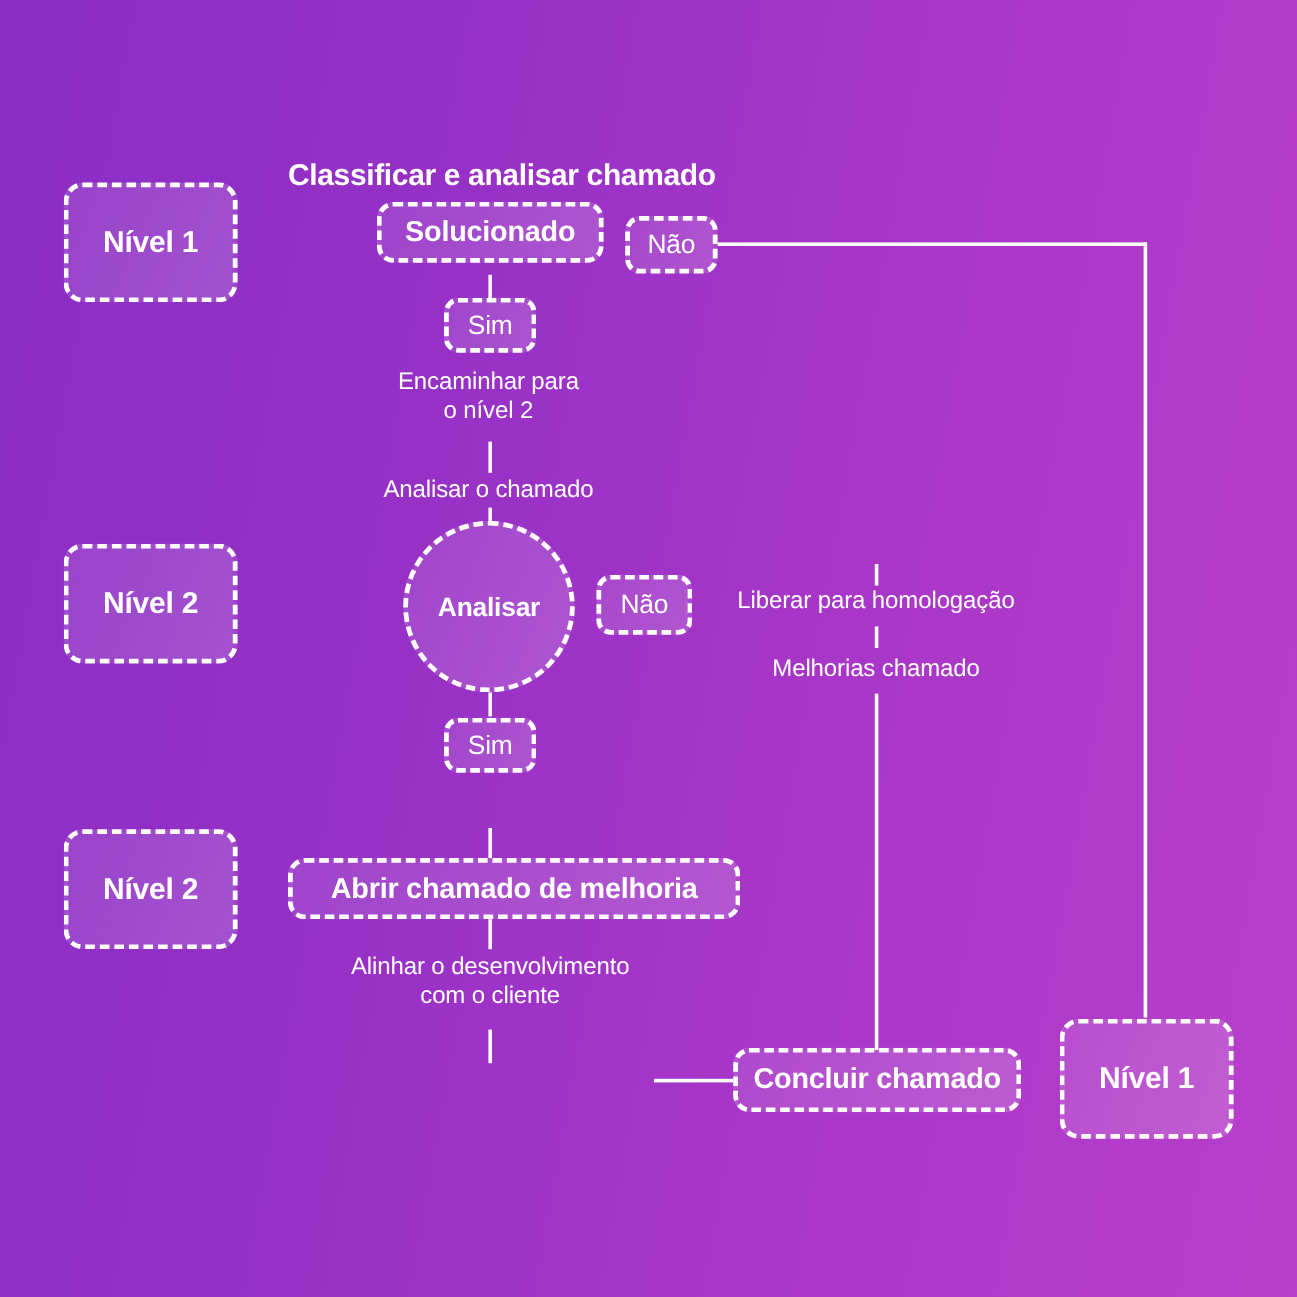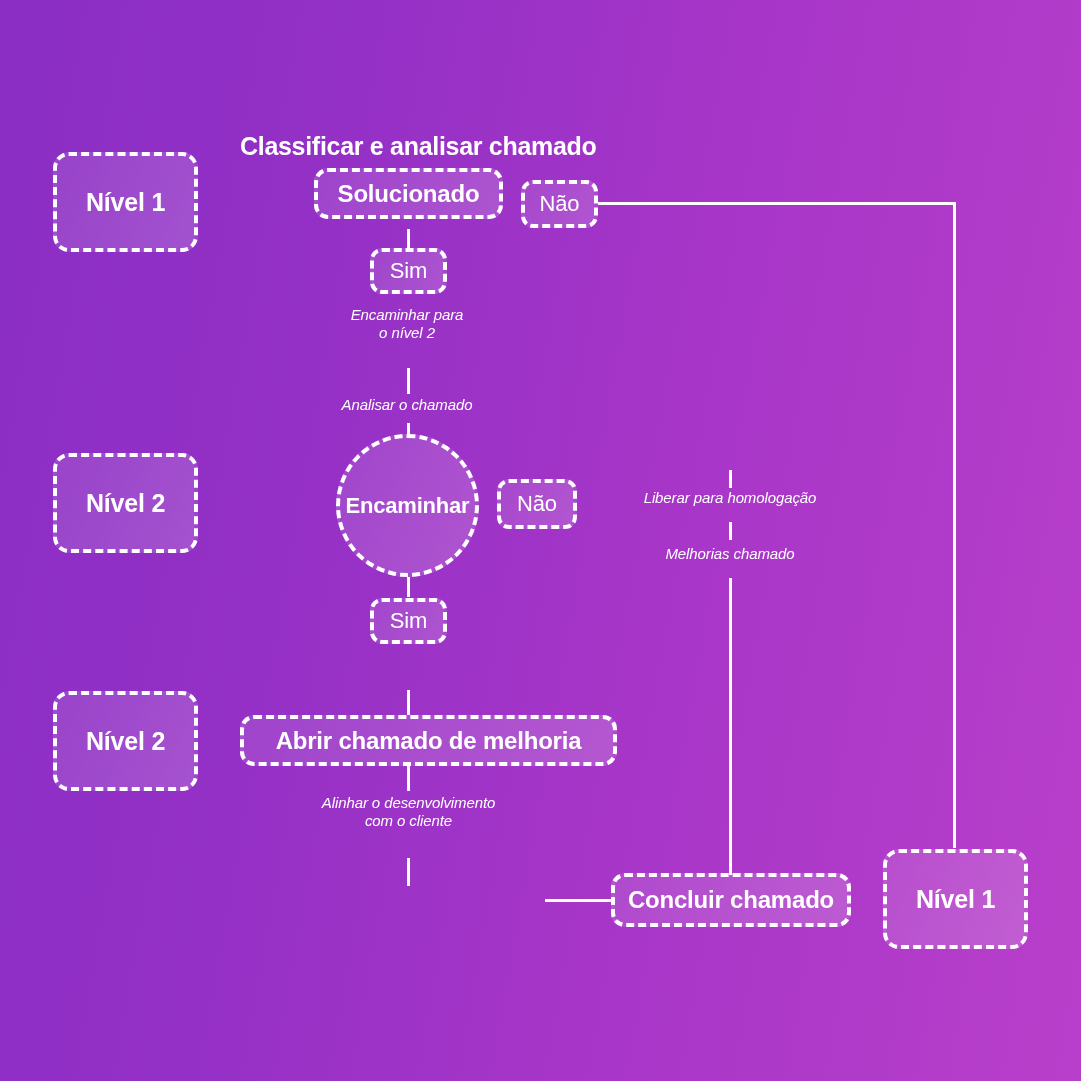--- a/index.html
+++ b/index.html
@@ -51,27 +51,26 @@
     border-radius: 50%;
     font-weight: bold;
     font-size: 22px;
   }
 
   
   .label {
     position: absolute;
     box-sizing: border-box;
     text-align: center;
-    font-size: 15px;
+    font-size: 20px;
     font-weight: normal;
     line-height: 1.2;
     color: #ffffff;
     letter-spacing: -0.1px;
     white-space: pre-line;
-    font-style: italic;
   }
   .title {
     position: absolute;
     font-size: 25px;
     font-weight: bold;
     color: #ffffff;
     letter-spacing: -0.3px;
     white-space: nowrap;
   }
 
@@ -122,21 +121,21 @@
   <div class="label" style="left:257px; top:306px; width:300px;">Encaminhar para
 o nível 2</div>
 
   <div class="conn v" style="left:407px; top:368px; height:26px;"></div>
 
   <div class="label" style="left:257px; top:396px; width:300px;">Analisar o chamado</div>
 
   <div class="conn v" style="left:407px; top:423px; height:13px;"></div>
 
   <div class="node circle" style="left:336px; top:434px; width:143px; height:143px;">
-    <span>Encaminhar</span>
+    <span>Analisar</span>
   </div>
 
   <div class="node small" style="left:497px; top:479px; width:80px; height:50px;">
     <span>Não</span>
   </div>
 
   <div class="conn v" style="left:729px; top:470px; height:18px;"></div>
 
   <div class="label" style="left:580px; top:489px; width:300px;">Liberar para homologação</div>
   <div class="conn v" style="left:729px; top:522px; height:18px;"></div>

